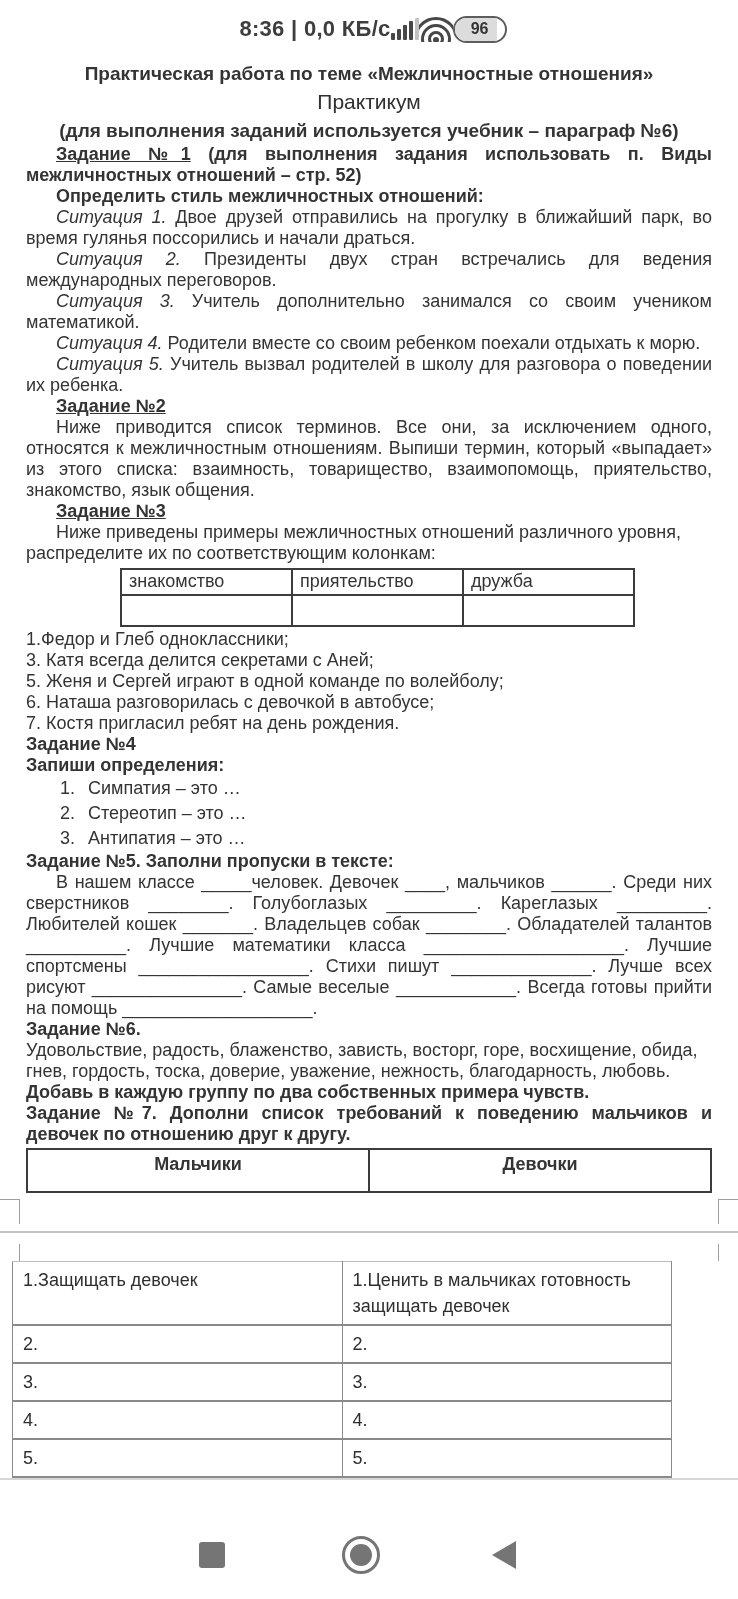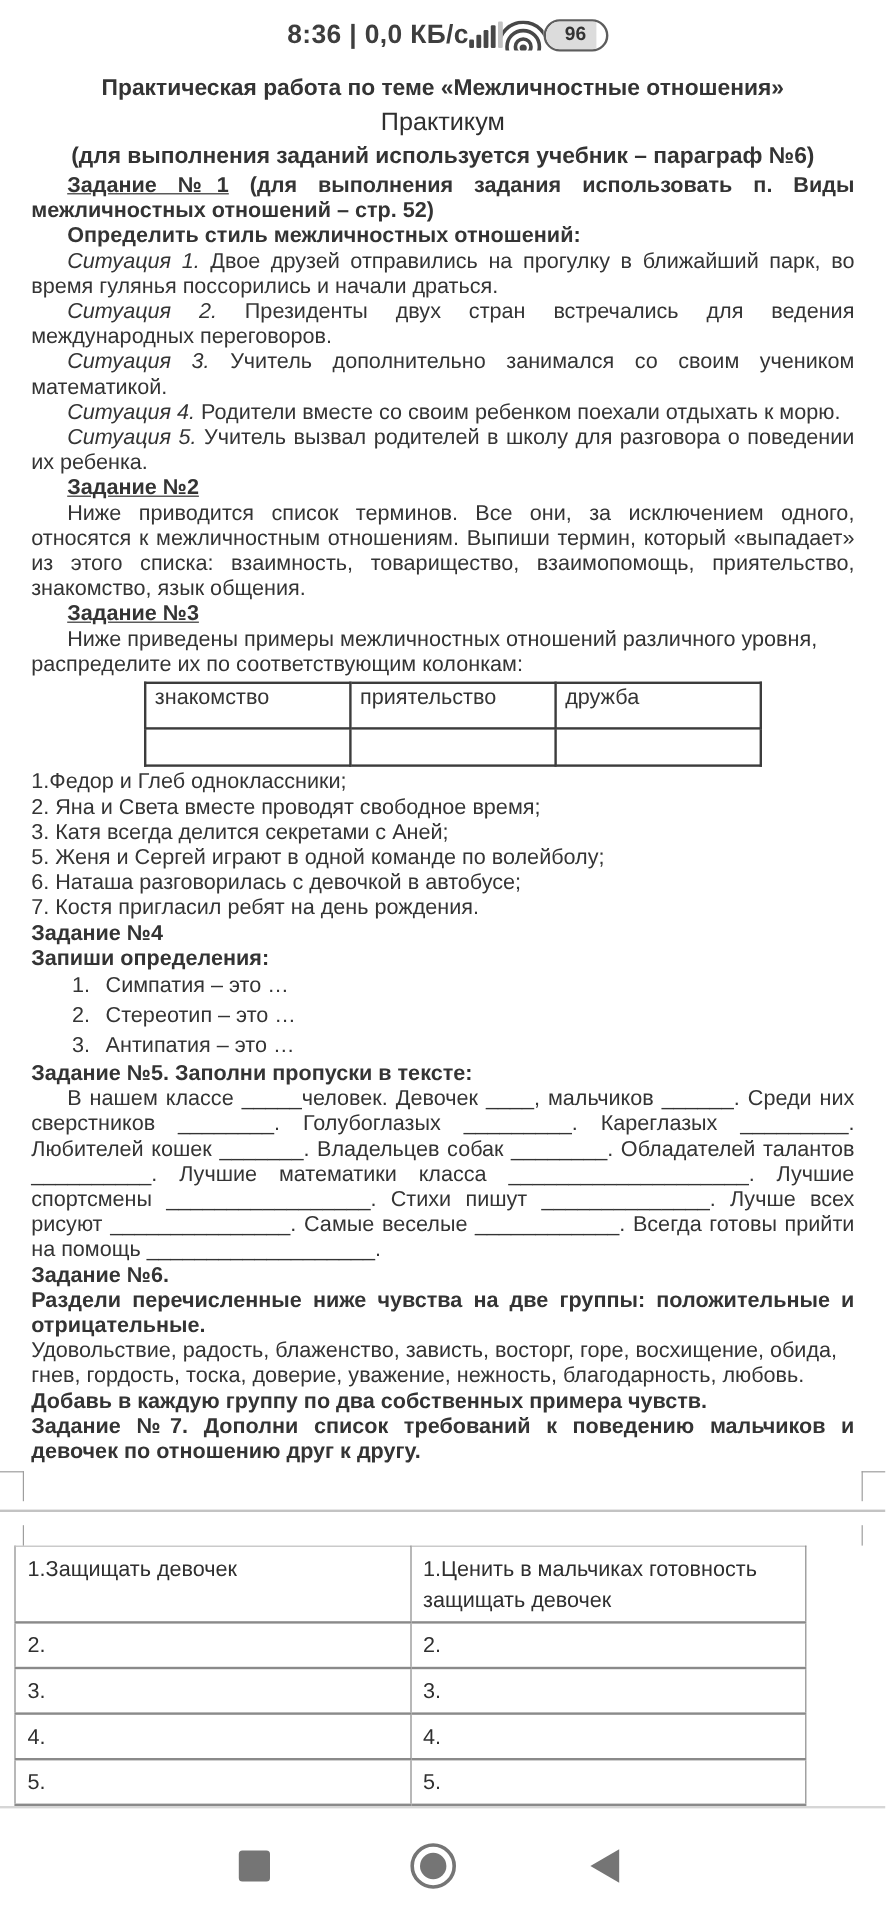--- a/index.html
+++ b/index.html
@@ -34,21 +34,21 @@
   .doc-title { font-size:21px; line-height:30px; font-weight:400; color:#2f2f2f; }
   .doc-sub { font-size:19px; line-height:27px; font-weight:700; }
   .just { text-align:justify; }
   .ind { text-indent:30px; }
   .b { font-weight:700; }
   .u { text-decoration:underline; }
   .it { font-style:italic; }
 
   table { border-collapse:collapse; }
   .t3 { margin:4px 0 2px 94px; }
-  .t3 td { border:2px solid #3c3c3c; width:171px; padding:1px 7px; font-size:18px; height:38px;
+  .t3 td { border:2px solid #3c3c3c; width:171px; padding:1px 7px; font-size:18px; height:26px;
     vertical-align:top; }
   .t3 tr.empty td { height:31px; }
 
   .t7 { width:100%; margin-top:3px; }
   .t7 td { border:2px solid #3c3c3c; width:50%; text-align:center; font-weight:700;
     padding:4px 0 16px 0; font-size:18px; }
 
   
   .pbreak { position:relative; height:68px; }
   .pb-line { position:absolute; left:0; right:0; top:38px; border-top:2px solid #c3c3c3; }
@@ -137,42 +137,48 @@
         </tr>
         <tr class="empty">
           <td></td>
           <td></td>
           <td></td>
         </tr>
       </tbody>
         </table>
 
       <p>1.Федор и Глеб одноклассники;</p>
-      <p>2. Яна и Света вместе проводят свободное время;</p>
       <p>3. Катя всегда делится секретами с Аней;</p>
       <p>5. Женя и Сергей играют в одной команде по волейболу;</p>
       <p>6. Наташа разговорилась с девочкой в автобусе;</p>
       <p>7. Костя пригласил ребят на день рождения.</p>
 
       <p class="b">Задание №4</p>
       <p class="b">Запиши определения:</p>
       <p style="padding-left:34px; line-height:25px;"><span style="display:inline-block;width:28px;">1.</span><span>Симпатия – это …</span></p>
       <p style="padding-left:34px; line-height:25px;"><span style="display:inline-block;width:28px;">2.</span><span>Стереотип – это …</span></p>
       <p style="padding-left:34px; line-height:25px;"><span style="display:inline-block;width:28px;">3.</span><span>Антипатия – это …</span></p>
 
       <p class="b">Задание №5. Заполни пропуски в тексте:</p>
       <p class="ind just">В нашем классе _____человек. Девочек ____, мальчиков ______. Среди них сверстников ________. Голубоглазых _________. Кареглазых _________. Любителей кошек _______. Владельцев собак ________. Обладателей талантов __________. Лучшие математики класса ____________________. Лучшие спортсмены _________________. Стихи пишут ______________. Лучше всех рисуют _______________. Самые веселые ____________. Всегда готовы прийти на помощь ___________________.</p>
 
       <p class="b">Задание №6.</p>
-      <p class="b just">Раздели перечисленные ниже чувства на две группы: положительные и отрицательные.</p>
       <p>Удовольствие, радость, блаженство, зависть, восторг, горе, восхищение, обида, гнев, гордость, тоска, доверие, уважение, нежность, благодарность, любовь.</p>
       <p class="b">Добавь в каждую группу по два собственных примера чувств.</p>
 
       <p class="b just">Задание №7. Дополни список требований к поведению мальчиков и девочек по отношению друг к другу.</p>
 
+      <table class="t7">
+        <tbody>
+            <tr>
+          <td>Мальчики</td>
+          <td>Девочки</td>
+        </tr>
+      </tbody>
+        </table>
     </div>
 
     <div class="pbreak">
       <div class="cm cm-bl"></div>
       <div class="cm cm-br"></div>
       <div class="pb-line"></div>
       <div class="cm cm-tl"></div>
       <div class="cm cm-tr"></div>
     </div>
 

